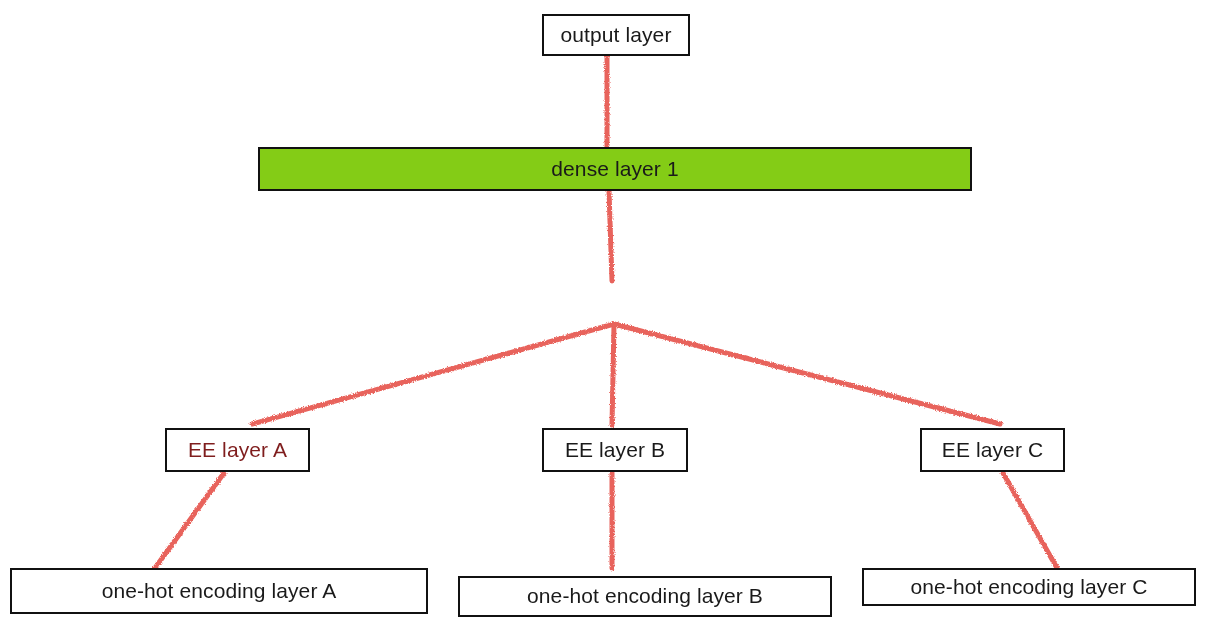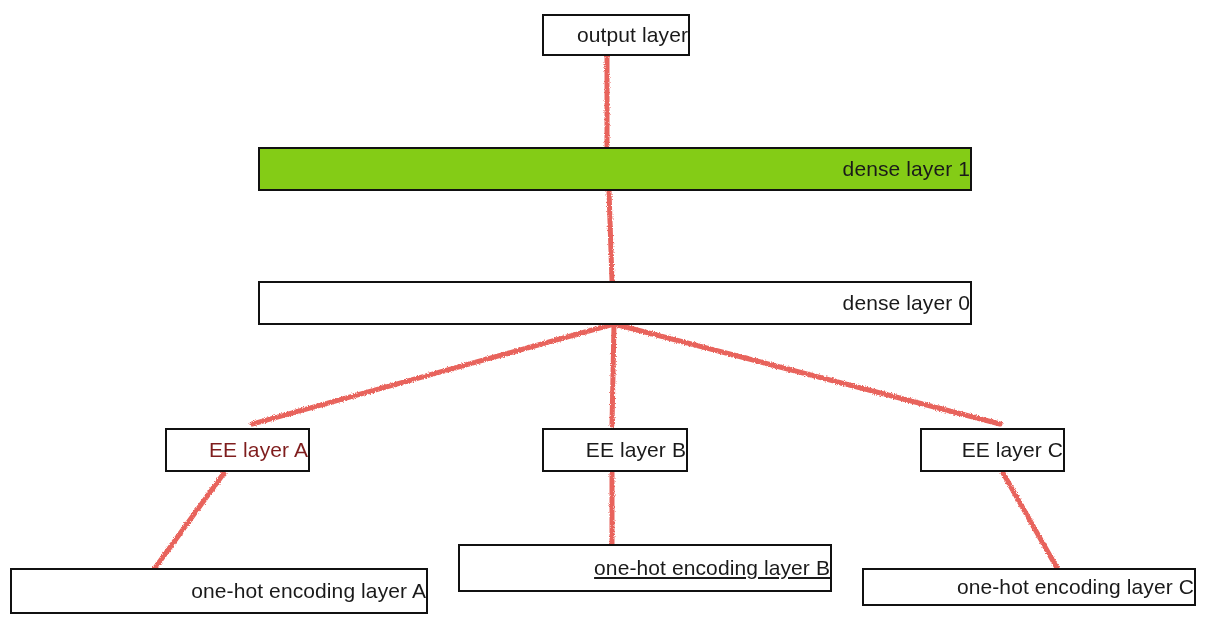--- a/index.html
+++ b/index.html
@@ -26,21 +26,21 @@
     height: 624px;
     pointer-events: none;
   }
   .node-box {
     position: absolute;
     box-sizing: border-box;
     background: #ffffff;
     border: 2.5px solid #111111;
     display: flex;
     align-items: center;
-    justify-content: flex-end;
+    justify-content: center;
     color: #1a1a1a;
     font-size: 21px;
     line-height: 1;
     letter-spacing: 0.1px;
     white-space: nowrap;
     z-index: 2;
   }
   .node-label {
     display: block;
     transform: translateY(-1px);
@@ -71,41 +71,38 @@
   </svg>
 
   <div class="node-box" style="left: 542px; top: 14px; width: 148px; height: 42px; border-color: rgb(17, 17, 17); background: rgb(255, 255, 255); color: rgb(26, 26, 26);">
     <span class="node-label">output layer</span>
   </div>
 
   <div class="node-box" style="left: 258px; top: 147px; width: 714px; height: 44px; border-color: rgb(17, 17, 17); background: #84cc16; color: rgb(26, 26, 26);">
     <span class="node-label">dense layer 1</span>
   </div>
 
-  <div class="node-box" style="left: 258px; top: 281px; width: 714px; height: 44px; border-color: rgb(17, 17, 17); background: rgb(255, 255, 255); color: rgb(26, 26, 26);">
-    <span class="node-label">dense layer 0</span>
-  </div>
 
   <div class="node-box" style="left: 165px; top: 428px; width: 145px; height: 44px; border-color: rgb(17, 17, 17); background: rgb(255, 255, 255); color: #7f1d1d;">
     <span class="node-label">EE layer A</span>
   </div>
 
   <div class="node-box" style="left: 542px; top: 428px; width: 146px; height: 44px; border-color: rgb(17, 17, 17); background: rgb(255, 255, 255); color: rgb(26, 26, 26);">
     <span class="node-label">EE layer B</span>
   </div>
 
   <div class="node-box" style="left: 920px; top: 428px; width: 145px; height: 44px; border-color: rgb(17, 17, 17); background: rgb(255, 255, 255); color: rgb(26, 26, 26);">
     <span class="node-label">EE layer C</span>
   </div>
 
   <div class="node-box" style="left: 10px; top: 568px; width: 418px; height: 46px; border-color: rgb(17, 17, 17); background: rgb(255, 255, 255); color: rgb(26, 26, 26);">
     <span class="node-label">one-hot encoding layer A</span>
   </div>
 
-  <div class="node-box" style="left: 458px; top: 544px; width: 374px; height: 48px; border-color: rgb(17, 17, 17); background: rgb(255, 255, 255); color: rgb(26, 26, 26); text-decoration: underline;">
+  <div class="node-box" style="left: 458px; top: 576px; width: 374px; height: 41px; border-color: rgb(17, 17, 17); background: rgb(255, 255, 255); color: rgb(26, 26, 26);">
     <span class="node-label">one-hot encoding layer B</span>
   </div>
 
   <div class="node-box" style="left: 862px; top: 568px; width: 334px; height: 38px; border-color: rgb(17, 17, 17); background: rgb(255, 255, 255); color: rgb(26, 26, 26);">
     <span class="node-label">one-hot encoding layer C</span>
   </div>
 
 </div>
 
 </body></html>

